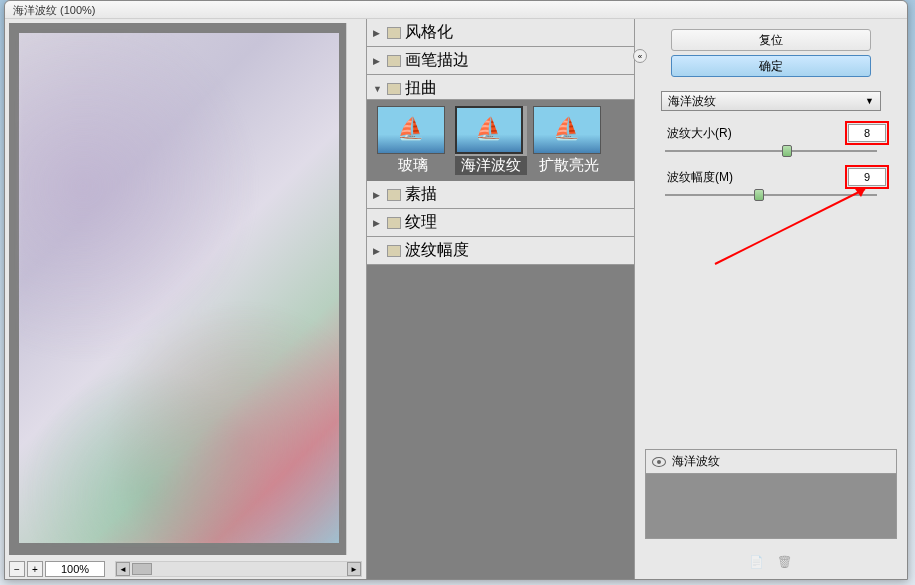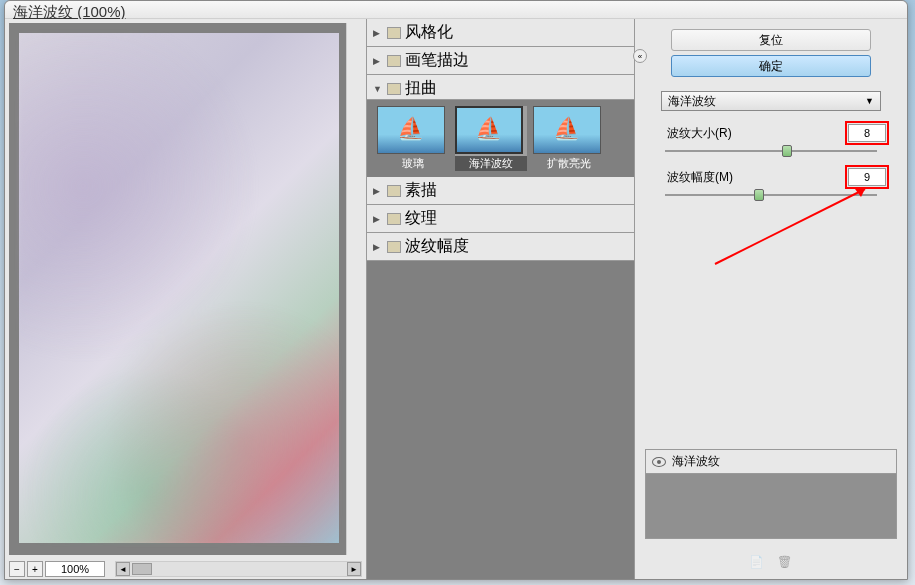--- a/index.html
+++ b/index.html
@@ -1,20 +1,20 @@
 <!DOCTYPE html>
 <html><head>
   <meta charset="utf-8">
   <style>
     * { margin: 0; padding: 0; box-sizing: border-box; }
     body { font-family: 'Microsoft YaHei', SimSun, Arial, sans-serif; font-size: 12px; background: linear-gradient(to bottom, #a8c8e0, #e0e8f0); width: 915px; height: 585px; overflow: hidden; }
     
     .window { position: absolute; top: 0; left: 4px; width: 904px; height: 580px; background: #e8e8e8; border: 1px solid #888; border-radius: 6px 6px 0 0; box-shadow: 0 2px 10px rgba(0,0,0,0.3); }
     .titlebar { height: 18px; background: linear-gradient(to bottom, #f8f8f8, #e8e8e8); padding: 2px 8px; border-radius: 6px 6px 0 0; border-bottom: 1px solid #d0d0d0; }
-    .titlebar-text { font-size: 15px; color: #333; text-decoration: underline; }
+    .titlebar-text { font-size: 11px; color: #333; }
     
     .content { display: flex; height: calc(100% - 18px); }
     
     .preview-panel { width: 362px; background: #e8e8e8; display: flex; flex-direction: column; border-right: 1px solid #999; }
     .preview-area { flex: 1; background: #808080; margin: 4px; position: relative; overflow: hidden; }
     .preview-image { position: absolute; top: 10px; left: 10px; width: 320px; height: 510px; background: linear-gradient(135deg, #d8d4e0 0%, #c8c4d8 30%, #e0dce8 50%, #b8d0c0 70%, #d09098 85%, #a0c0d0 100%); }
     .preview-image::before { content: ''; position: absolute; inset: 0; background: radial-gradient(circle at 20% 30%, rgba(180,160,200,0.4), transparent 40%), radial-gradient(circle at 70% 80%, rgba(200,100,120,0.3), transparent 30%), radial-gradient(circle at 40% 90%, rgba(100,180,140,0.3), transparent 25%); filter: blur(2px); }
     .scrollbar-v { position: absolute; right: 0; top: 0; bottom: 0; width: 16px; background: #e8e8e8; border-left: 1px solid #ccc; }
     
     .preview-controls { height: 20px; display: flex; align-items: center; padding: 0 4px; gap: 2px; background: #e8e8e8; }
@@ -30,21 +30,21 @@
     .tree-arrow { font-size: 9px; color: #555; width: 10px; }
     .folder-icon { width: 14px; height: 12px; background: #d8d0b0; border: 1px solid #999; display: inline-block; }
     .tree-label { font-size: 16px; }
     .tree-expanded { padding-bottom: 0; }
     .thumbs { display: flex; gap: 6px; padding: 6px 10px; background: #808080; }
     .thumb { width: 72px; text-align: center; cursor: pointer; }
     .thumb-img { width: 68px; height: 48px; background: linear-gradient(to bottom, #87ceeb 60%, #4682b4 100%); border: 1px solid #555; position: relative; overflow: hidden; }
     .thumb-img::after { content: '⛵'; position: absolute; top: 50%; left: 50%; transform: translate(-50%, -55%); font-size: 22px; }
     .thumb-selected .thumb-img { border: 2px solid #333; }
     .thumb-selected { background: #a0a0a0; }
-    .thumb-label { font-size: 11px; color: #fff; margin-top: 2px; }
+    .thumb-label { font-size: 15px; color: #fff; margin-top: 2px; }
     .thumb-selected .thumb-label { background: #555; }
     
     .controls-panel { flex: 1; background: #e8e8e8; padding: 6px 10px; position: relative; }
     .collapse-btn { position: absolute; left: -2px; top: 30px; width: 14px; height: 14px; border: 1px solid #999; border-radius: 50%; background: #f0f0f0; display: flex; align-items: center; justify-content: center; font-size: 8px; cursor: pointer; }
     .btn { width: 200px; height: 22px; margin: 4px auto; display: block; border: 1px solid #7aa8c8; border-radius: 3px; background: linear-gradient(to bottom, #f0f8ff, #d8e8f8); cursor: pointer; font-size: 12px; }
     .btn-primary { background: linear-gradient(to bottom, #cce8ff, #a8d4f0); border-color: #4a88c0; }
     .btn-secondary { background: linear-gradient(to bottom, #f8f8f8, #e8e8e8); border-color: #aaa; }
     .dropdown { width: 220px; height: 20px; margin: 14px auto 10px; border: 1px solid #888; background: linear-gradient(to bottom, #f8f8f8, #e0e0e0); display: flex; align-items: center; padding: 0 6px; position: relative; cursor: pointer; }
     .dropdown-arrow { position: absolute; right: 6px; font-size: 9px; }
     

